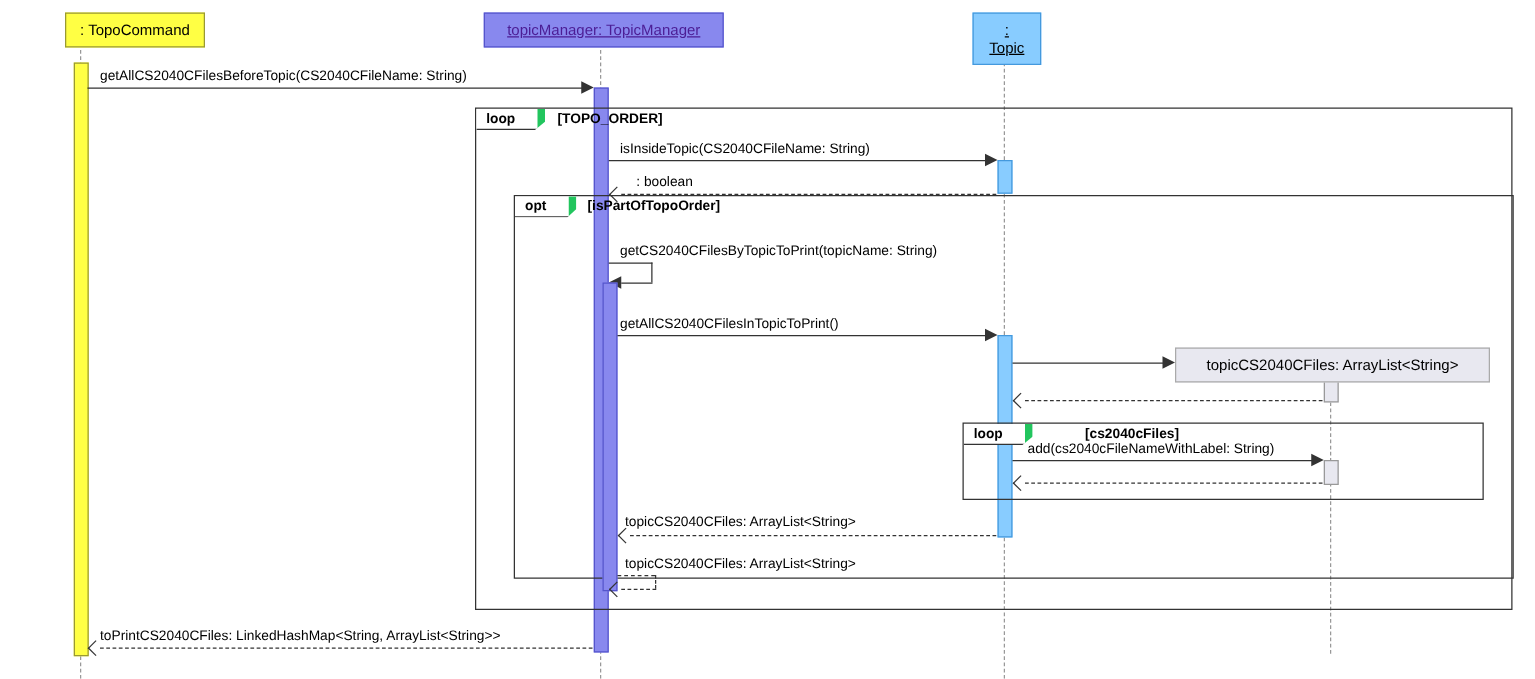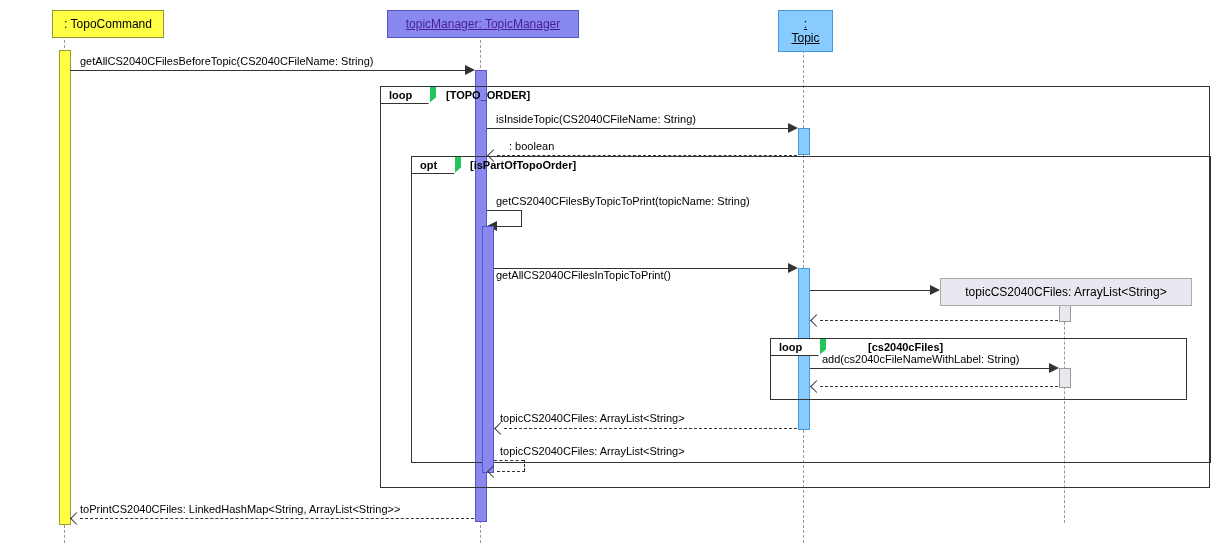--- a/index.html
+++ b/index.html
@@ -143,21 +143,21 @@
   <div class="fragment-guard" style="left: 58px;">[isPartOfTopoOrder]</div>
 </div>
 
 <div class="msg-label" style="left: 496px; top: 195px;">getCS2040CFilesByTopicToPrint(topicName: String)</div>
 <div class="arrow-line" style="left: 487px; top: 210px; width: 35px;"></div>
 <div class="arrow-line" style="left: 521px; top: 210px; width: 0; border-top: none; border-left: 1px solid #333; height: 16px;"></div>
 <div class="arrow-line" style="left: 497px; top: 226px; width: 25px;"></div>
 <div class="arrow-head-left" style="left: 487px; top: 221px;"></div>
 <div class="activation act-purple" style="left: 482px; top: 226px; height: 245px; width: 10px;"></div>
 
-<div class="msg-label" style="left: 496px; top: 253px; margin-top: 16px;">getAllCS2040CFilesInTopicToPrint()</div>
+<div class="msg-label" style="left: 496px; top: 253px;">getAllCS2040CFilesInTopicToPrint()</div>
 <div class="arrow-line" style="left: 494px; top: 268px; width: 296px;"></div>
 <div class="arrow-head-right" style="left: 788px; top: 263px;"></div>
 
 <div class="arrow-line" style="left: 810px; top: 290px; width: 122px;"></div>
 <div class="arrow-head-right" style="left: 930px; top: 285px;"></div>
 <div class="lifeline-header lifeline-gray" style="left: 940px; top: 278px; width: 230px;"><span>topicCS2040CFiles: ArrayList&lt;String&gt;</span></div>
 <div class="arrow-dash" style="left: 820px; top: 320px; width: 238px;"></div>
 <div class="arrow-head-left-open" style="left: 812px; top: 316px;"></div>
 
 <div class="fragment" style="left: 770px; top: 338px; width: 415px; height: 60px;">

